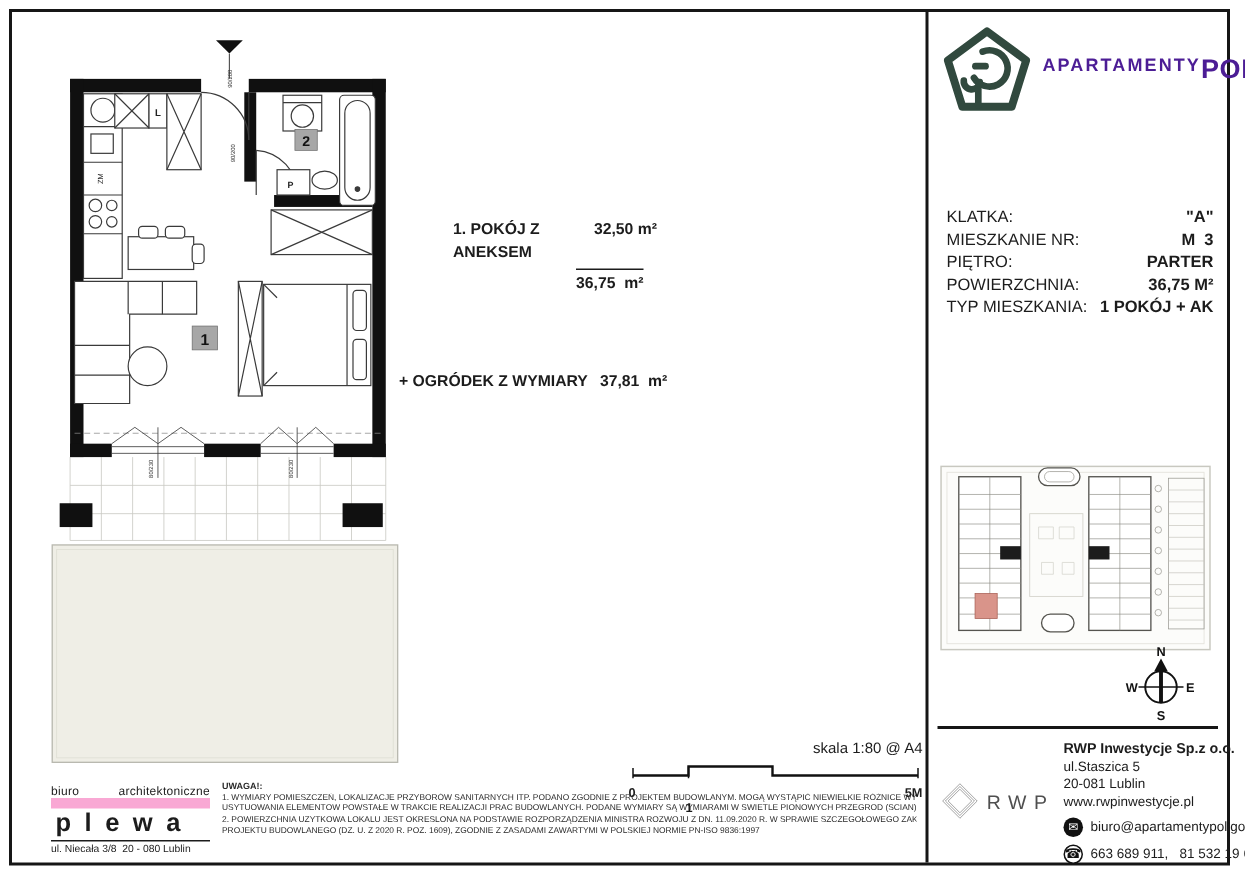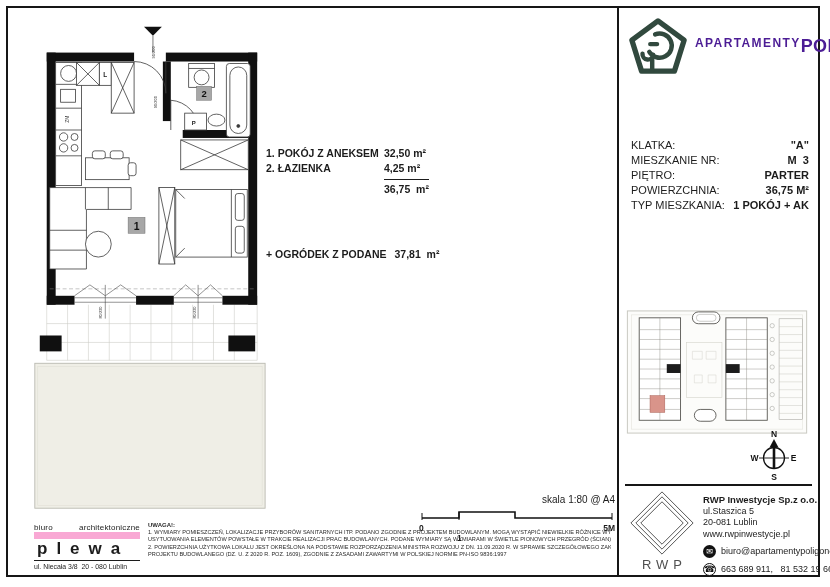--- a/index.html
+++ b/index.html
@@ -14,33 +14,33 @@
   .brand-l1{font-size:12px;font-weight:700;letter-spacing:1.4px;}
   .brand-l2{font-size:18px;font-weight:800;letter-spacing:.4px;}
   .info-block{position:absolute;left:12px;right:9px;top:130px;}
   .info-row{display:flex;justify-content:space-between;line-height:15px;font-size:11px;}
   .info-label{font-weight:400;}
   .info-value{font-weight:800;white-space:pre;}
   .siteplan{position:absolute;left:4px;top:298px;width:190px;height:132px;}
   .compass{position:absolute;right:20px;top:420px;z-index:3;}
   .col-divider{position:absolute;left:6px;right:6px;top:476px;border-top:2px solid #161616;}
   .dev-block{position:absolute;left:8px;right:2px;top:483px;display:flex;gap:6px;}
-  .dev-logo{display:flex;flex-direction:column;align-items:center;width:76px;}
+  .dev-logo{display:flex;flex-direction:row;align-items:center;width:76px;}
   .dev-logo-text{font-size:13px;letter-spacing:5px;color:#4f4f4f;margin-top:2px;padding-left:5px;}
   .dev-text{font-size:9px;line-height:11.5px;padding-top:3px;}
   .dev-company{font-weight:800;font-size:9.5px;}
   .dev-contact{display:flex;align-items:center;gap:5px;margin-top:5px;white-space:pre;}
   .icon-circle{width:13px;height:13px;border-radius:50%;display:inline-flex;align-items:center;justify-content:center;font-size:8px;flex:0 0 auto;}
   .icon-dark{background:#111;color:#fff;}
   .icon-light{background:#fff;color:#111;border:1.2px solid #111;box-sizing:border-box;font-size:9px;}
 
   
   .plan{position:absolute;left:2px;top:10px;width:270px;height:498px;}
   .room-list{position:absolute;left:258px;top:138px;width:172px;font-size:10.5px;font-weight:600;}
-  .room-row{display:flex;line-height:15px;}
+  .room-row{display:flex;line-height:15px;margin-left:36px;}
   .room-name{width:118px;}
   .room-area{white-space:pre;}
   .room-total-row{display:flex;margin-top:3px;}
   .room-total-spacer{width:118px;}
   .room-total-area{border-top:1.2px solid #1c1c1c;padding-top:3px;font-weight:800;white-space:pre;}
   .garden-line{position:absolute;left:258px;top:240px;font-size:10.5px;font-weight:600;display:flex;gap:8px;white-space:pre;}
   .scale-block{position:absolute;right:2px;bottom:42px;width:196px;text-align:right;}
   .scale-label{font-size:10px;font-weight:400;margin-bottom:1px;}
   .scale-ticks{display:flex;justify-content:space-between;font-size:8.5px;font-weight:600;margin-top:-1px;}
   .scale-t1{position:absolute;left:38px;font-size:8.5px;font-weight:600;}
@@ -199,31 +199,27 @@
         <text font-size="4" fill="#333" transform="rotate(-90 148 90)" x="148" y="90">90/200</text>
         <text font-size="4" fill="#333" transform="rotate(-90 93 302)" x="93" y="302">80/230</text>
         <text font-size="4" fill="#333" transform="rotate(-90 187 302)" x="187" y="302">80/230</text>
       </svg>
 
       <div class="room-list">
         <div class="room-row">
           <span class="room-name">1. POKÓJ Z ANEKSEM</span>
           <span class="room-area">32,50 m²</span>
         </div>
-        <div class="room-row">
-          <span class="room-name">2. ŁAZIENKA</span>
-          <span class="room-area">4,25 m²</span>
-        </div>
         <div class="room-total-row">
           <span class="room-total-spacer"></span>
           <span class="room-total-area">36,75  m²</span>
         </div>
       </div>
       <div class="garden-line">
-        <span>+ OGRÓDEK Z PODANE</span>
+        <span>+ OGRÓDEK Z WYMIARY</span>
         <span>37,81  m²</span>
       </div>
 
       <div class="scale-block">
         <div class="scale-label">skala 1:80 @ A4</div>
         <svg width="196" height="12" viewBox="0 0 196 12">
           <path d="M3,10 H40 V4 H96 V10 H193" fill="none" stroke="#111" stroke-width="1.6"></path>
           <line x1="3" y1="5" x2="3" y2="12" stroke="#111" stroke-width="1"></line>
           <line x1="40" y1="4" x2="40" y2="12" stroke="#111" stroke-width="1"></line>
           <line x1="193" y1="5" x2="193" y2="12" stroke="#111" stroke-width="1"></line>

